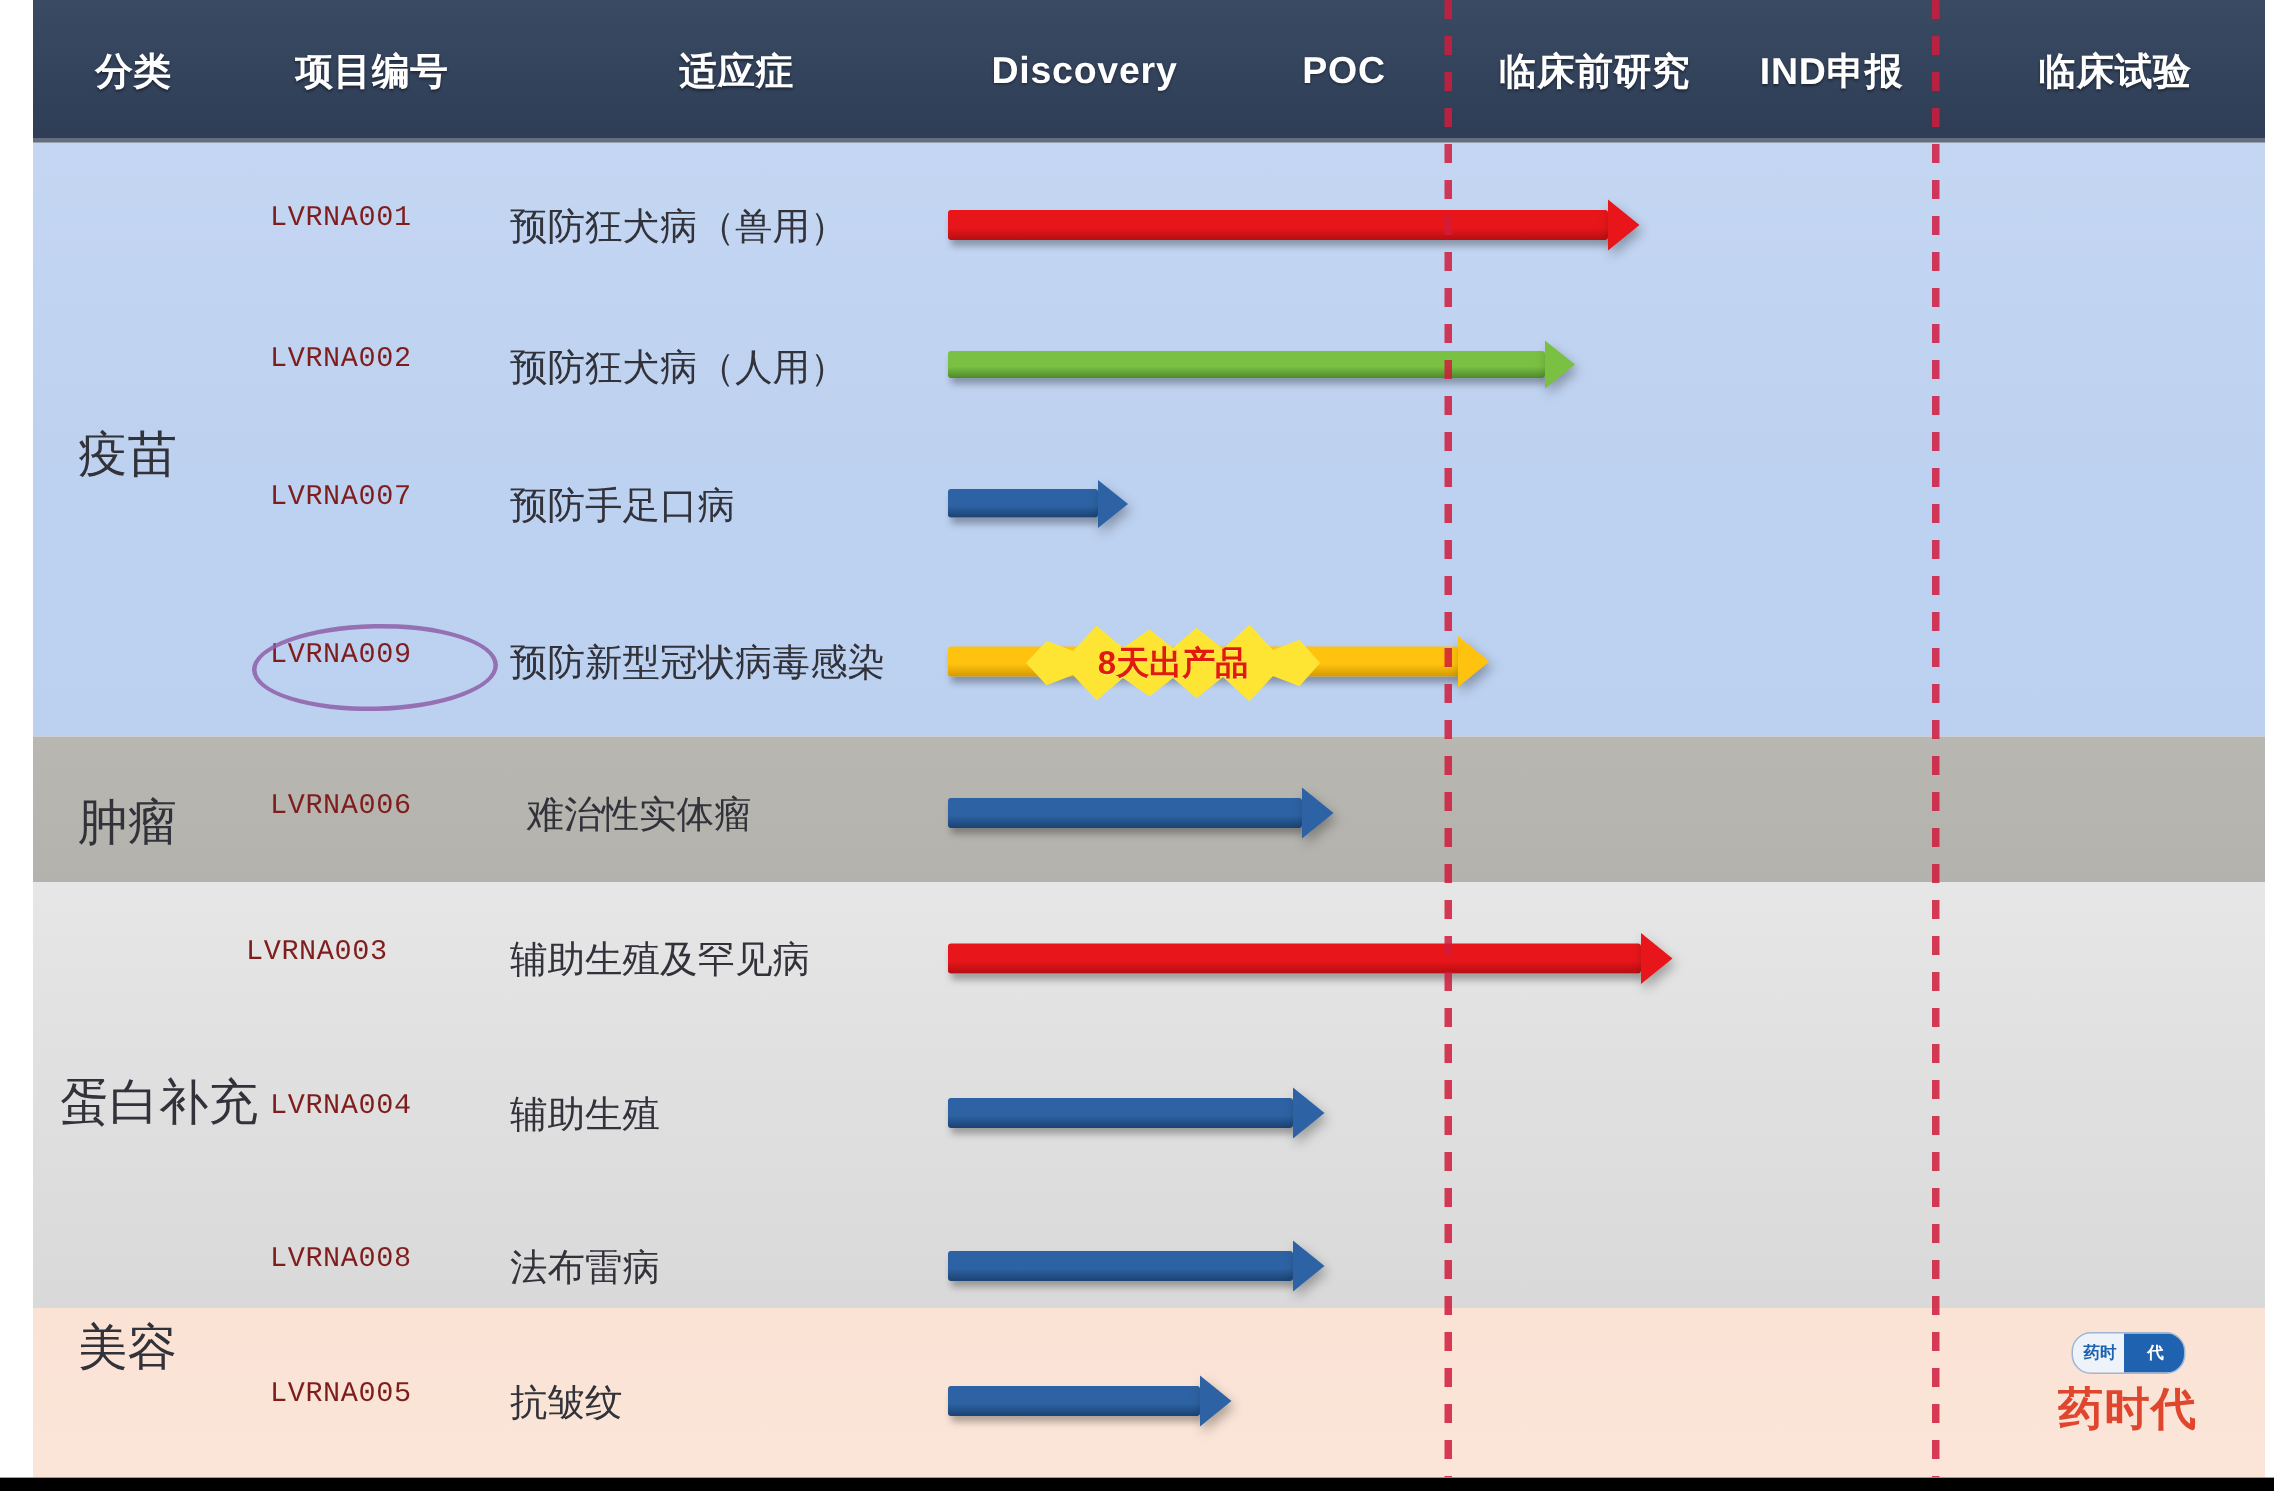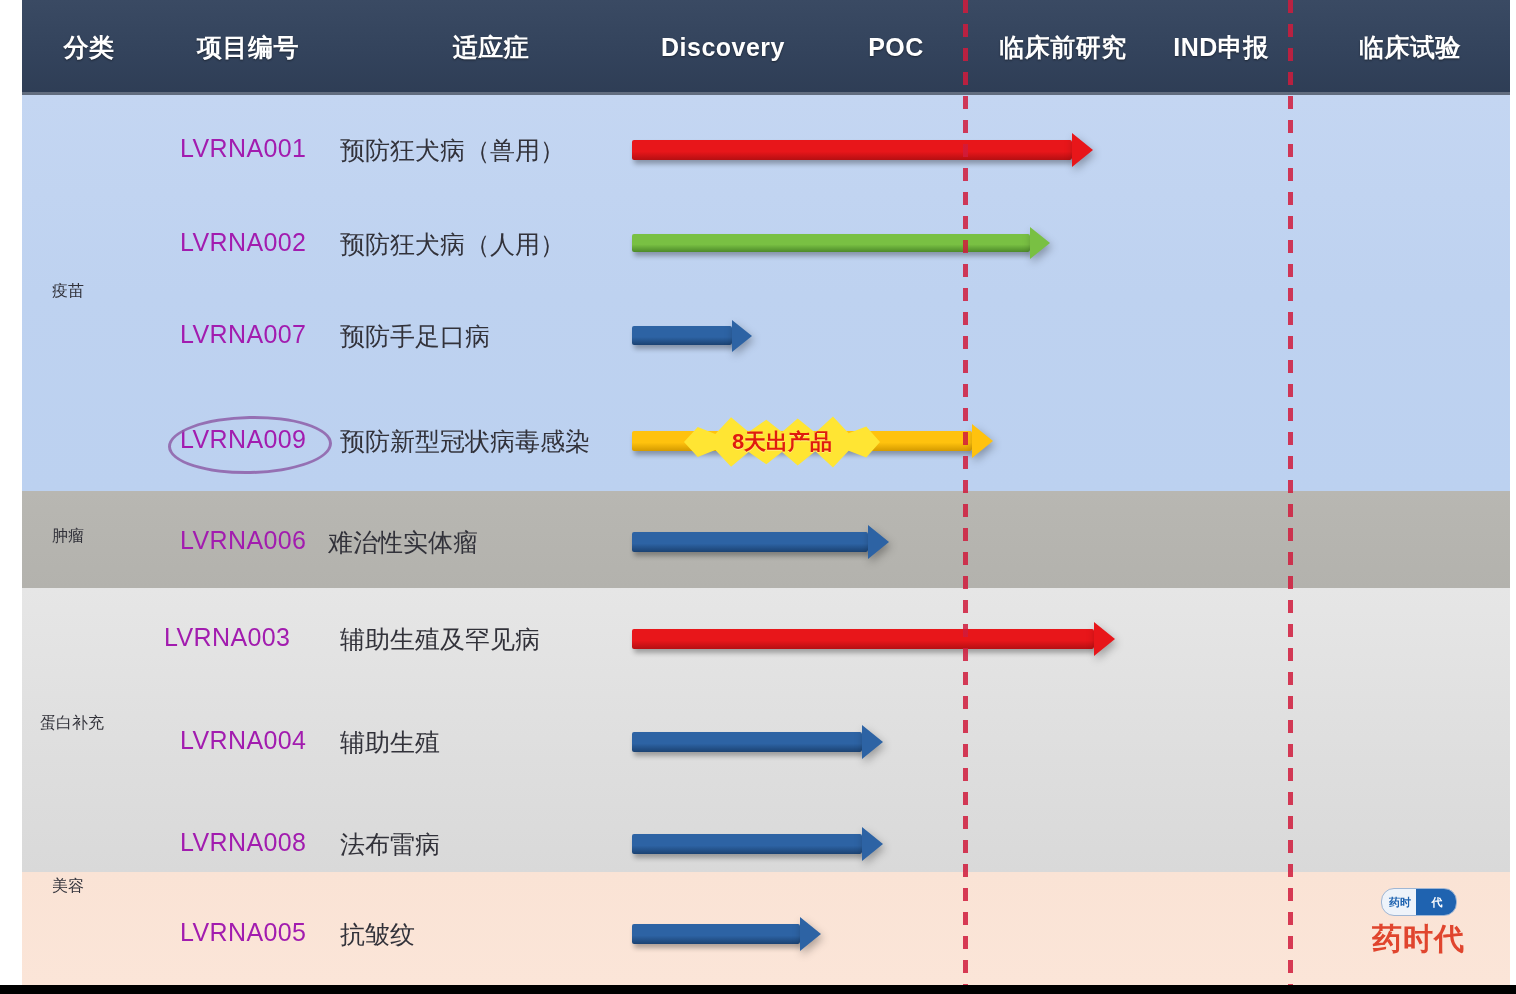--- a/index.html
+++ b/index.html
@@ -59,22 +59,22 @@
       rgba(255,255,255,0) 13px,rgba(255,255,255,0) 24px);
     opacity:.85;
   }
 
   
   .cell{
     position:absolute;
     font-size:25px;color:#2d2d33;white-space:nowrap;
     z-index:25;
   }
-  .cell.cat{font-size:16px;color:#32323a;}
-  .cell.code{font-size:25px;letter-spacing:.4px;color:#a21caf;}
+  .cell.cat{font-size:33px;color:#32323a;}
+  .cell.code{font-size:19px;letter-spacing:.4px;color:#7f1d1d;font-family:Liberation Mono, monospace;}
   .cell.ind{font-size:25px;color:#32323a;}
 
   
   .circle-ann{
     position:absolute;z-index:28;pointer-events:none;
     border:3px solid #8e5fa8;
     border-radius:50%;
     opacity:.85;
     transform:rotate(-1.2deg);
   }
@@ -177,21 +177,21 @@
       <div class="cell ind" style="left: 340px; top: 425px;">预防新型冠状病毒感染</div>
       <div class="circle-ann" style="left: 168px; top: 416px; width: 158px; height: 52px;"></div>
       <div class="arrow" style="left: 632px; top: 431px; width: 357px; height: 20px; --hh: 17px;">
         <div class="shaft" style="width: 340px; background: linear-gradient(rgb(255, 194, 14) 0%, rgb(255, 194, 14) 58%, rgb(212, 154, 0) 100%);"></div>
         <div class="head" style="left: 340px; border-left: 21px solid rgb(255, 194, 14);"></div>
       </div>
       <div class="burst" style="left: 684px; top: 411px; width: 196px; height: 62px;">
         <span>8天出产品</span>
       </div>
       <div class="cell code" style="left: 180px; top: 526px;">LVRNA006</div>
-      <div class="cell ind" style="left: 328px; top: 526px;">难治性实体瘤</div>
+      <div class="cell ind" style="left: 351px; top: 526px;">难治性实体瘤</div>
       <div class="arrow" style="left: 632px; top: 532px; width: 253px; height: 20px; --hh: 17px;">
         <div class="shaft" style="width: 236px; background: linear-gradient(rgb(45, 99, 164) 0%, rgb(45, 99, 164) 58%, rgb(27, 66, 114) 100%);"></div>
         <div class="head" style="left: 236px; border-left: 21px solid rgb(45, 99, 164);"></div>
       </div>
       <div class="cell code" style="left: 164px; top: 623px;">LVRNA003</div>
       <div class="cell ind" style="left: 340px; top: 623px;">辅助生殖及罕见病</div>
       <div class="arrow" style="left: 632px; top: 629px; width: 479px; height: 20px; --hh: 17px;">
         <div class="shaft" style="width: 462px; background: linear-gradient(rgb(232, 22, 26) 0%, rgb(232, 22, 26) 58%, rgb(181, 15, 18) 100%);"></div>
         <div class="head" style="left: 462px; border-left: 21px solid rgb(232, 22, 26);"></div>
       </div>

